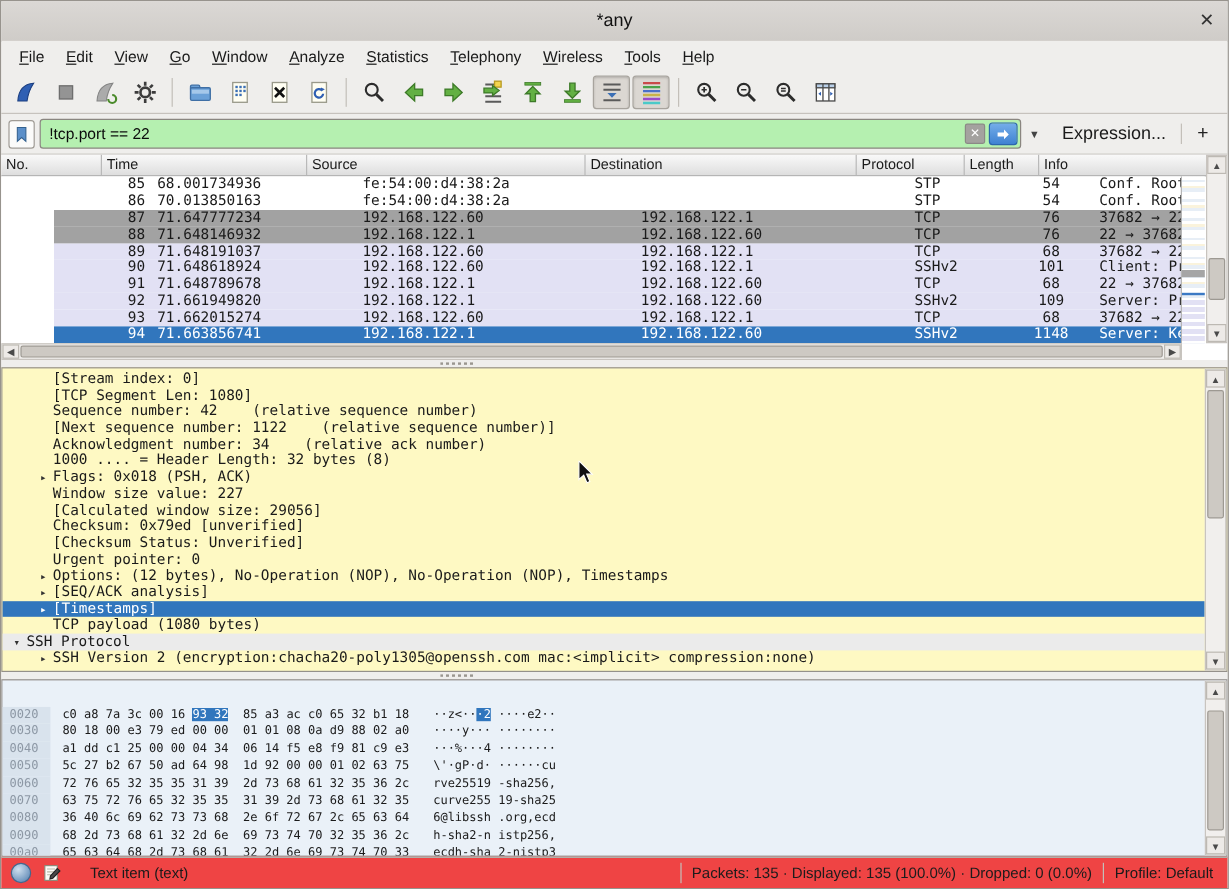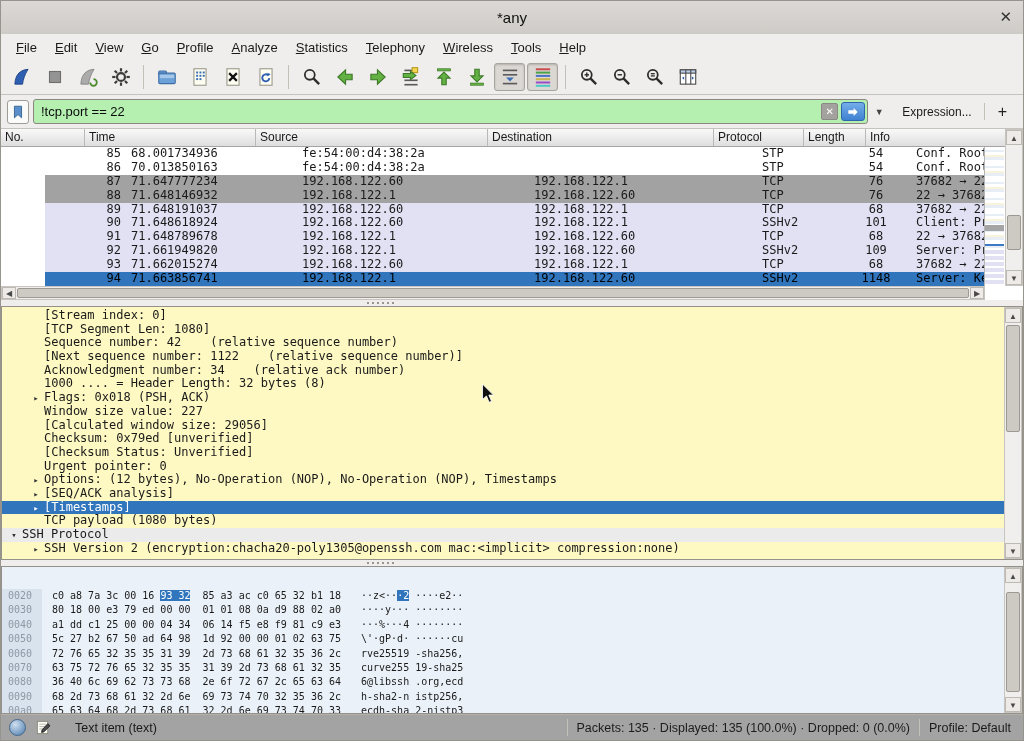--- a/index.html
+++ b/index.html
@@ -28,35 +28,35 @@
   .bookmark{width:22px;height:24px;background:#fbfbfa;border:1px solid #a09c96;border-radius:3px;
             display:flex;align-items:center;justify-content:center;padding:0;}
   .filter-field{flex:1;height:23px;background:#b5f0b0;border:1px solid #8a8680;border-radius:3px;
                 display:flex;align-items:center;padding-left:7px;}
   .filter-text{flex:1;font-size:13px;color:#0b0b0b;white-space:pre;}
   .f-clear{width:17px;height:17px;background:#a4a29f;border:1px solid #8b8986;border-radius:2px;color:#fff;
            font-size:10px;line-height:15px;text-align:center;margin-right:3px;padding:0;}
   .f-apply{width:24px;height:19px;background:linear-gradient(#73acе8,#3f82d2);background:linear-gradient(#74ade9,#3f82d2);
            border:1px solid #2d66ad;border-radius:3px;margin-right:2px;display:flex;align-items:center;justify-content:center;padding:0;}
   .f-caret{width:14px;height:22px;background:transparent;border:none;color:#444;font-size:9px;padding:0;}
-  .expr{font-size:12px;padding:0 8px 0 12px;}
+  .expr{font-size:15px;padding:0 8px 0 12px;}
   .sep-v{width:1px;height:17px;background:#c3bfb9;}
   .addf{font-size:16px;background:transparent;border:none;padding:0 10px 0 9px;color:#222;}
   
   .plist{position:absolute;top:128px;left:0;right:0;height:171px;background:#fff;}
   .phead{position:absolute;top:0;left:0;right:18px;height:18px;display:flex;font-size:12px;
          background:linear-gradient(#f9f9f9,#dedede);border-bottom:1px solid #a5a5a5;box-sizing:border-box;}
   .hcell{border-right:1px solid #b9b9b9;box-sizing:border-box;padding:1px 0 0 4px;overflow:hidden;white-space:nowrap;flex:0 0 auto;}
   .hcell.info{flex:1 1 auto;border-right:none;}
   .pbody{position:absolute;top:18px;left:0;right:38px;bottom:14px;overflow:hidden;background:#fff;}
   .prow{display:flex;height:13.9px;line-height:13.9px;font-family:"DejaVu Sans Mono",monospace;
         font-size:12px;white-space:nowrap;overflow:hidden;margin-left:44px;}
   .prow.gray{background:#a2a2a2;}
   .prow.lav{background:#e2e1f4;}
-  .prow.selected{background:#3176bd;color:#000000;}
+  .prow.selected{background:#3176bd;color:#ffffff;}
   .c{flex:0 0 auto;overflow:hidden;box-sizing:border-box;}
   .c.no{width:84px;text-align:right;padding-right:8px;}
   .c.time{width:171px;padding-left:2px;}
   .c.source{width:232px;padding-left:2px;}
   .c.destination{width:226px;padding-left:2px;}
   .c.protocol{width:90px;padding-left:4px;}
   .c.length{width:62px;text-align:center;padding-right:6px;}
   .c.info{flex:1 1 auto;padding-left:6px;}
   .hcell.no{width:84px;} .hcell.time{width:171px;} .hcell.source{width:232px;}
   .hcell.destination{width:226px;} .hcell.protocol{width:90px;} .hcell.length{width:62px;}
@@ -99,21 +99,21 @@
            box-sizing:border-box;overflow:hidden;}
   .hexbody{position:absolute;top:2px;left:0;right:18px;bottom:0;overflow:hidden;
            font-family:"DejaVu Sans Mono",monospace;font-size:10px;margin-top:20px;}
   .hrow{height:14.4px;line-height:14.4px;display:flex;white-space:pre;}
   .off{flex:0 0 40px;background:#d9e3ed;color:#8d98a5;padding-left:6px;box-sizing:border-box;}
   .hx{margin-left:10px;}
   .asc{margin-left:20px;}
   .hl{background:#3176bd;color:#fff;}
   .hex-scroll{top:0;right:0;bottom:0;}
   
-  .statusbar{position:absolute;left:0;right:0;top:713px;bottom:0;background:#a3a3a3;border-top:1px solid #b3afa9;
+  .statusbar{position:absolute;left:0;right:0;top:713px;bottom:0;background:#ef4444;border-top:1px solid #b3afa9;
              display:flex;align-items:center;gap:9px;padding:0 8px;font-size:12.5px;box-sizing:border-box;}
   .expert-dot{width:15px;height:15px;border-radius:50%;border:1px solid #43688e;
               background:radial-gradient(circle at 35% 30%,#cfe0ef,#6d94bd 75%);}
   .hint{margin-left:14px;}
   .spacer{flex:1;}
   .counts{color:#1c1c1c;}
   .profile{padding-right:4px;}
   
   .cursor{position:absolute;left:478px;top:383px;pointer-events:none;}
 </style>
@@ -130,21 +130,21 @@
   <div class="menubar">
 
       <span class="menu-item">File</span>
 
       <span class="menu-item">Edit</span>
 
       <span class="menu-item">View</span>
 
       <span class="menu-item">Go</span>
 
-      <span class="menu-item">Profile</span>
+      <span class="menu-item">Window</span>
 
       <span class="menu-item">Analyze</span>
 
       <span class="menu-item">Statistics</span>
 
       <span class="menu-item">Telephony</span>
 
       <span class="menu-item">Wireless</span>
 
       <span class="menu-item">Tools</span>

